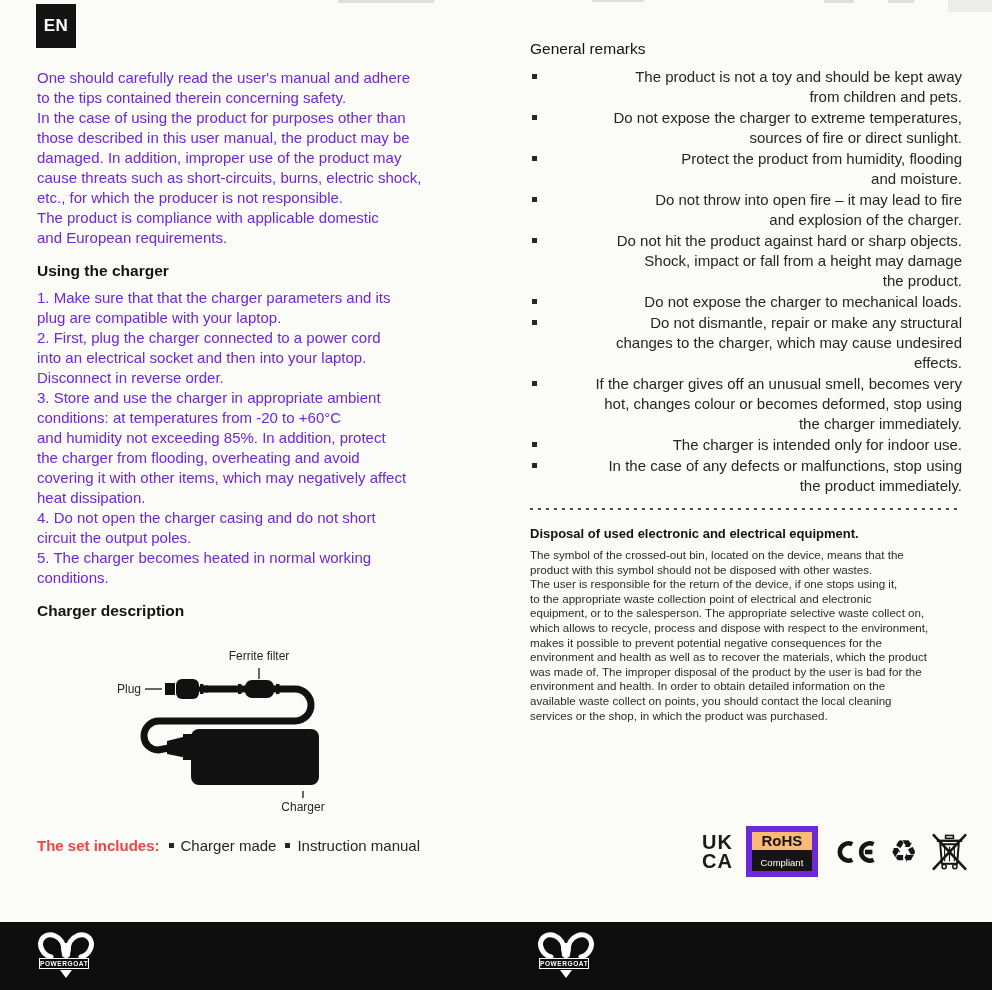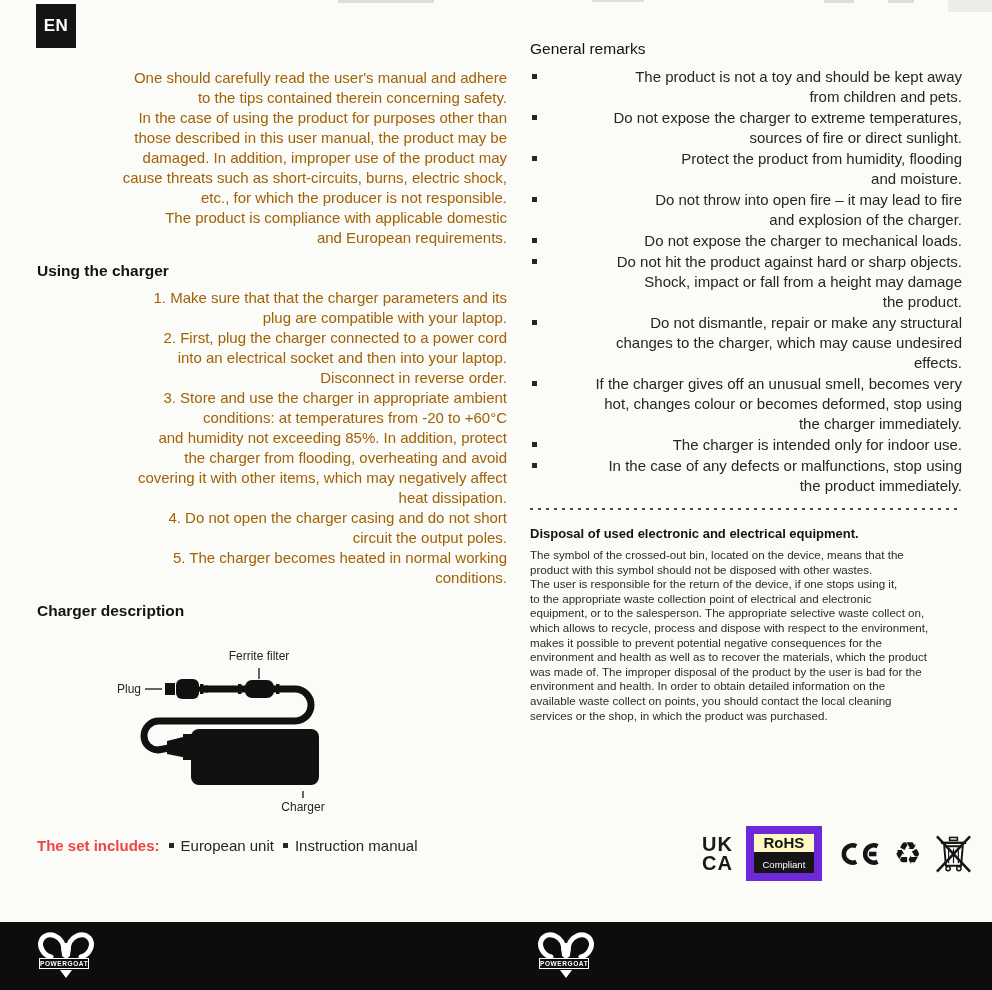--- a/index.html
+++ b/index.html
@@ -23,21 +23,21 @@
     position:absolute;left:36px;top:4px;width:40px;height:44px;
     background:#141414;color:#fff;font-weight:bold;font-size:17px;
     display:flex;align-items:center;justify-content:center;letter-spacing:0.5px;
   }
 
   .col-left{position:absolute;left:37px;top:68px;width:470px;}
   .col-right{position:absolute;left:530px;top:40px;width:432px;}
 
   h1{font-size:15.5px;font-weight:normal;color:#131313;margin:0 0 10px 0;line-height:1.1;}
   h2{font-size:15.5px;font-weight:bold;color:#131313;margin:14px 0 9px 0;line-height:1.1;}
-  .body-text{font-size:15px;line-height:20px;margin:0;white-space:pre-line;color:#a16207;text-align:right;}
+  .body-text{font-size:15px;line-height:20px;margin:0;white-space:pre-line;color:#6d28d9;}
 
   
   .remarks{list-style:none;margin:0;padding:0;}
   .remarks li{
     position:relative;padding-left:17px;margin:0 0 1px 0;
     font-size:15px;line-height:20px;white-space:pre-line;text-align:right;
   }
   .remarks li::before{
     content:"";position:absolute;left:2px;top:7px;width:5px;height:5px;background:#262626;
   }
@@ -55,21 +55,21 @@
   .diagram text{font-family:"Liberation Sans",sans-serif;fill:#262626;}
 
   .set-line{margin-top:17px;font-size:15px;display:flex;align-items:center;gap:9px;}
   .set-label{font-weight:bold;color:#ef4444;}
   .set-item{display:flex;align-items:center;gap:7px;}
   .set-bullet{width:5px;height:5px;background:#262626;display:inline-block;}
 
   
   .cert-row{position:absolute;left:702px;top:826px;display:flex;align-items:center;gap:13px;}
   .ukca{font-weight:bold;font-size:20px;line-height:0.92;color:#1a1a1a;letter-spacing:1px;}
-  .rohs{border:8px solid #6d28d9;width:60px;text-align:center;background:#fef9c3;}
+  .rohs{border:6px solid #6d28d9;width:60px;text-align:center;background:#fdba74;}
   .rohs-top{font-weight:bold;font-size:15px;color:#151515;padding:0 1px;line-height:18px;}
   .rohs-bottom{background:#151515;color:#fff;font-size:9.5px;padding:8px 1px 3px;line-height:10px;}
   .ce-mark svg, .weee svg{display:block;}
   .recycle{font-family:"DejaVu Sans",sans-serif;font-size:31px;color:#151515;line-height:1;}
 
   
   .bottom-bar{position:absolute;left:0;top:922px;width:992px;height:68px;background:#0d0d0d;}
   .goat-logo{position:absolute;top:7px;width:58px;height:52px;}
   .goat-logo.g1{left:37px;}
   .goat-logo.g2{left:537px;}
@@ -156,44 +156,44 @@
 
         <line x1="204" y1="146" x2="204" y2="153" stroke="#262626" stroke-width="1.4"></line>
         <text x="204" y="166" font-size="12" text-anchor="middle">Charger</text>
       </svg>
     </div>
 
     <div class="set-line">
       <span class="set-label">The set includes:</span>
       <span class="set-item">
         <span class="set-bullet"></span>
-        <span>European unit</span>
+        <span>Charger made</span>
       </span>
       <span class="set-item">
         <span class="set-bullet"></span>
         <span>Instruction manual</span>
       </span>
     </div>
   </div>
 
   <div class="col-right">
     <h1>General remarks</h1>
     <ul class="remarks">
       <li>The product is not a toy and should be kept away
 from children and pets.</li>
       <li>Do not expose the charger to extreme temperatures,
 sources of fire or direct sunlight.</li>
       <li>Protect the product from humidity, flooding
 and moisture.</li>
       <li>Do not throw into open fire – it may lead to fire
 and explosion of the charger.</li>
-      <li>Do not expose the charger to mechanical loads.</li>
       <li>Do not hit the product against hard or sharp objects.
 Shock, impact or fall from a height may damage
 the product.</li>
+      <li>Do not expose the charger to mechanical loads.</li>
       <li>Do not dismantle, repair or make any structural
 changes to the charger, which may cause undesired
 effects.</li>
       <li>If the charger gives off an unusual smell, becomes very
 hot, changes colour or becomes deformed, stop using
 the charger immediately.</li>
       <li>The charger is intended only for indoor use.</li>
       <li>In the case of any defects or malfunctions, stop using
 the product immediately.</li>
     </ul>

